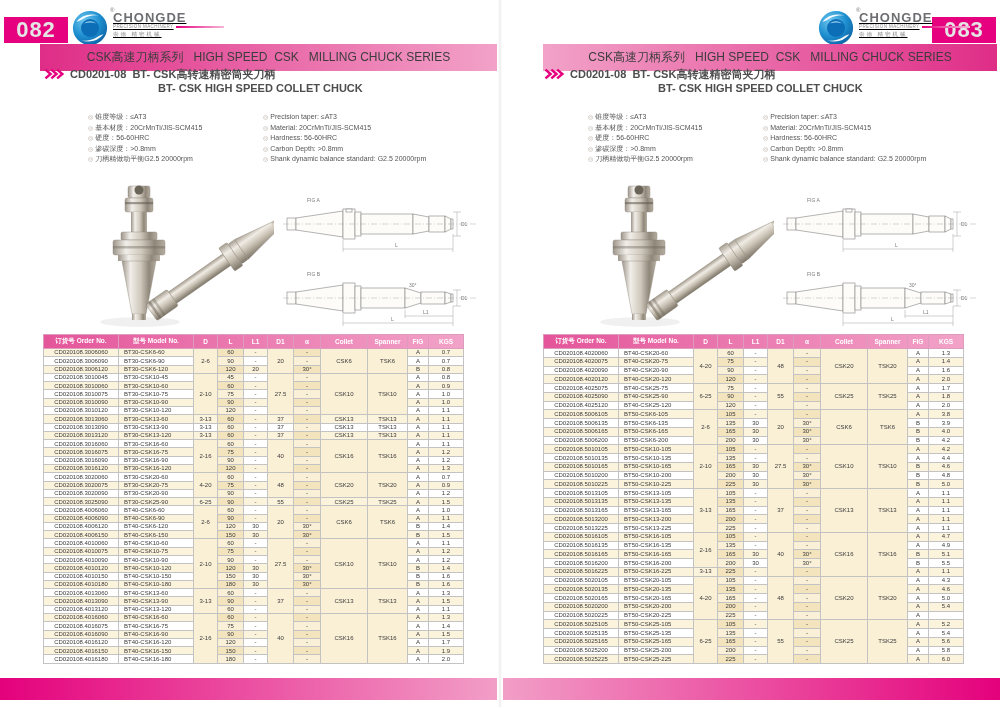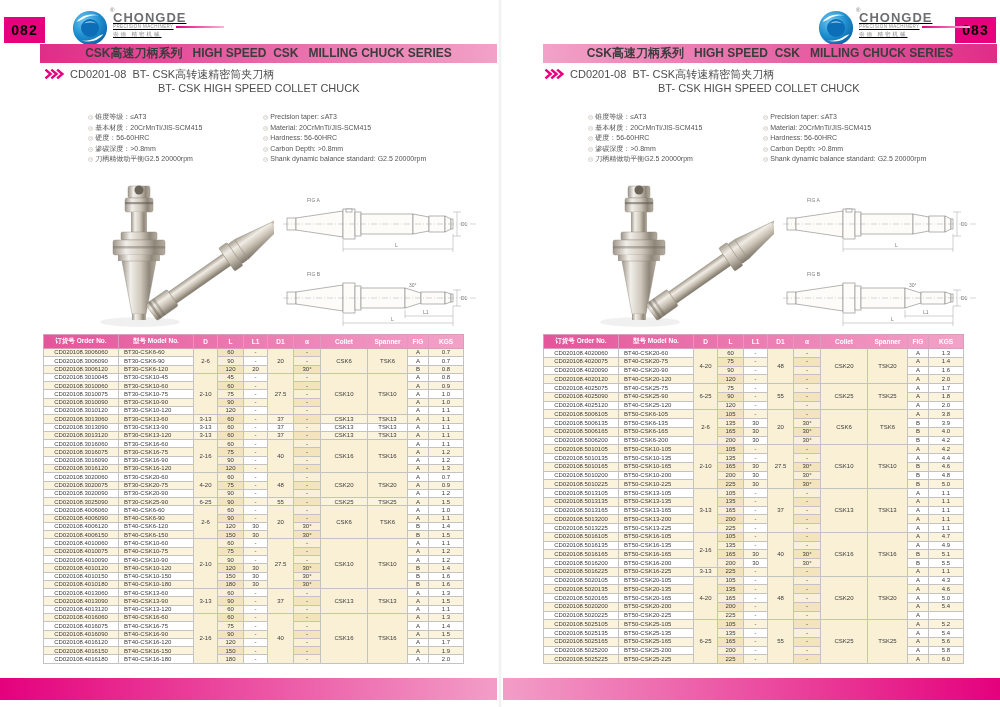--- a/index.html
+++ b/index.html
@@ -5,50 +5,50 @@
   html,body{margin:0;padding:0;background:#fff;}
   .stage{position:relative;width:1000px;height:707px;background:#ffffff;overflow:hidden;
          font-family:"Liberation Sans","DejaVu Sans",sans-serif;}
   .page{position:absolute;top:0;width:500px;height:707px;background:#fff;}
   .page-left{left:0;}
   .page-right{left:500px;}
   .fold{position:absolute;left:498px;top:0;width:4px;height:707px;
         background:linear-gradient(90deg,rgba(0,0,0,0),rgba(0,0,0,0.07),rgba(0,0,0,0));}
 
   
-  .pagenum{position:absolute;top:17px;width:41px;height:26px;background:#e6017e;color:#000000;
-           font-size:14px;font-weight:bold;display:flex;align-items:center;justify-content:center;
+  .pagenum{position:absolute;top:17px;width:64px;height:26px;background:#e6017e;color:#e5e5e5;
+           font-size:22px;font-weight:bold;display:flex;align-items:center;justify-content:center;
            letter-spacing:1px;}
   .page-left .pagenum{left:4px;}
   .page-right .pagenum{right:4px;}
 
   
   .logo{position:absolute;top:8px;height:42px;width:150px;}
   .page-left .logo{left:72px;}
   .page-right .logo{left:318px;}
   .logo .globe{position:absolute;left:0;top:2px;width:36px;height:36px;}
   .logo .reg{position:absolute;left:38px;top:-1px;font-size:6px;color:#777;}
   .logo .ltext{position:absolute;left:41px;top:4px;text-decoration:underline;}
   .logo .lname{font-size:13px;font-weight:bold;color:#6d6e71;letter-spacing:1px;line-height:12px;}
   .logo .lsub{font-size:4.5px;color:#8a8a8d;letter-spacing:.4px;line-height:6px;white-space:nowrap;}
   .logo .lline{display:inline-block;vertical-align:middle;height:2px;width:48px;margin-left:2px;
                background:linear-gradient(90deg,#e6017e,#f6b7d8);}
   .logo .lcn{font-size:5.5px;color:#8a8a8d;letter-spacing:2px;line-height:8px;white-space:nowrap;}
 
   
-  .banner{position:absolute;top:44px;height:19px;display:flex;align-items:center;justify-content:center;
-          font-size:12px;font-weight:bold;color:#3c3c3c;white-space:pre;}
+  .banner{position:absolute;top:44px;height:27px;display:flex;align-items:center;justify-content:center;
+          font-size:12px;font-weight:normal;color:#3c3c3c;white-space:pre;}
   .page-left .banner{left:40px;width:457px;background:linear-gradient(90deg,#df2d87,#f2a2c8);}
   .page-right .banner{left:43px;width:454px;background:linear-gradient(90deg,#f2a2c8,#df2d87);}
 
   
   .title{position:absolute;top:67px;left:44px;width:440px;}
   .title .row1{display:flex;align-items:center;}
   .chev{width:22px;height:12px;margin-right:4px;flex:0 0 auto;}
-  .t1,.t2{font-size:11px;font-weight:normal;color:#4d4d4d;line-height:14px;white-space:pre;}
+  .t1,.t2{font-size:11px;font-weight:bold;color:#4d4d4d;line-height:14px;white-space:pre;}
   .t2{margin-left:114px;}
 
   
   .speccol{position:absolute;top:112px;}
   .specs-cn{left:88px;width:172px;}
   .specs-en{left:263px;width:176px;}
   .spec-item{font-size:7px;color:#555;line-height:10.5px;}
   .spec-item .bullet{color:#b5a9a0;font-size:6px;margin-right:2px;}
 
   

